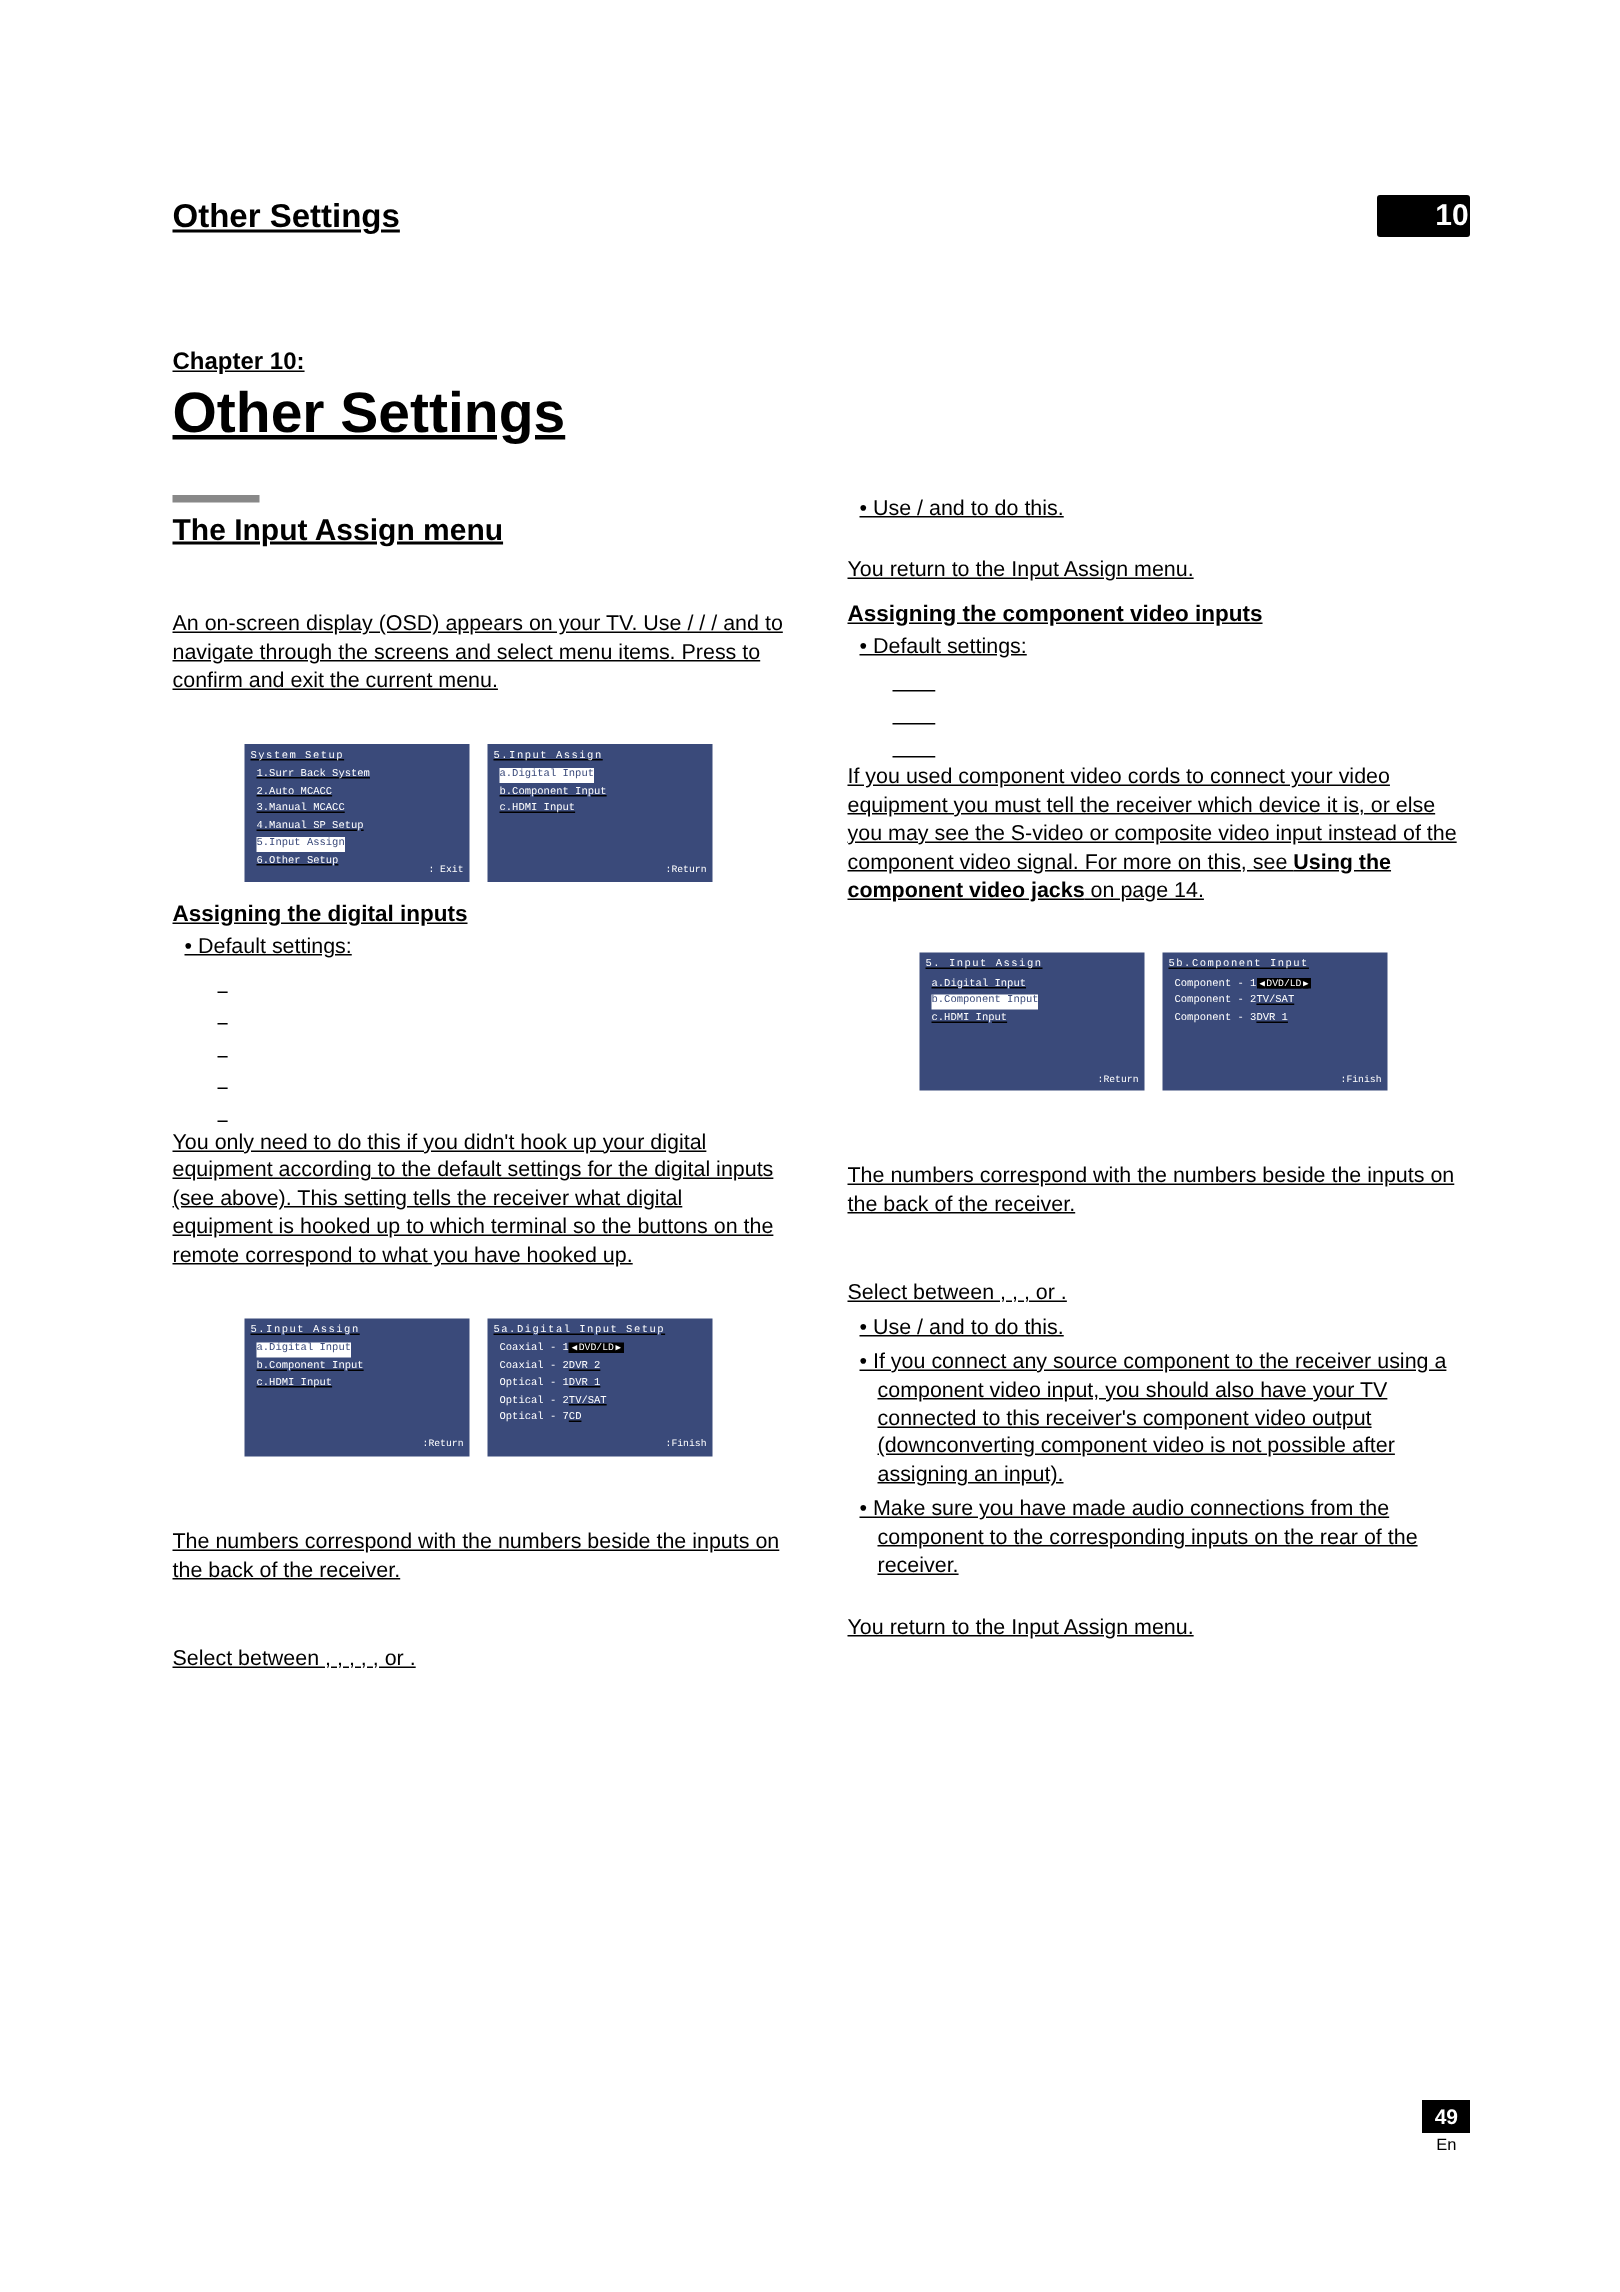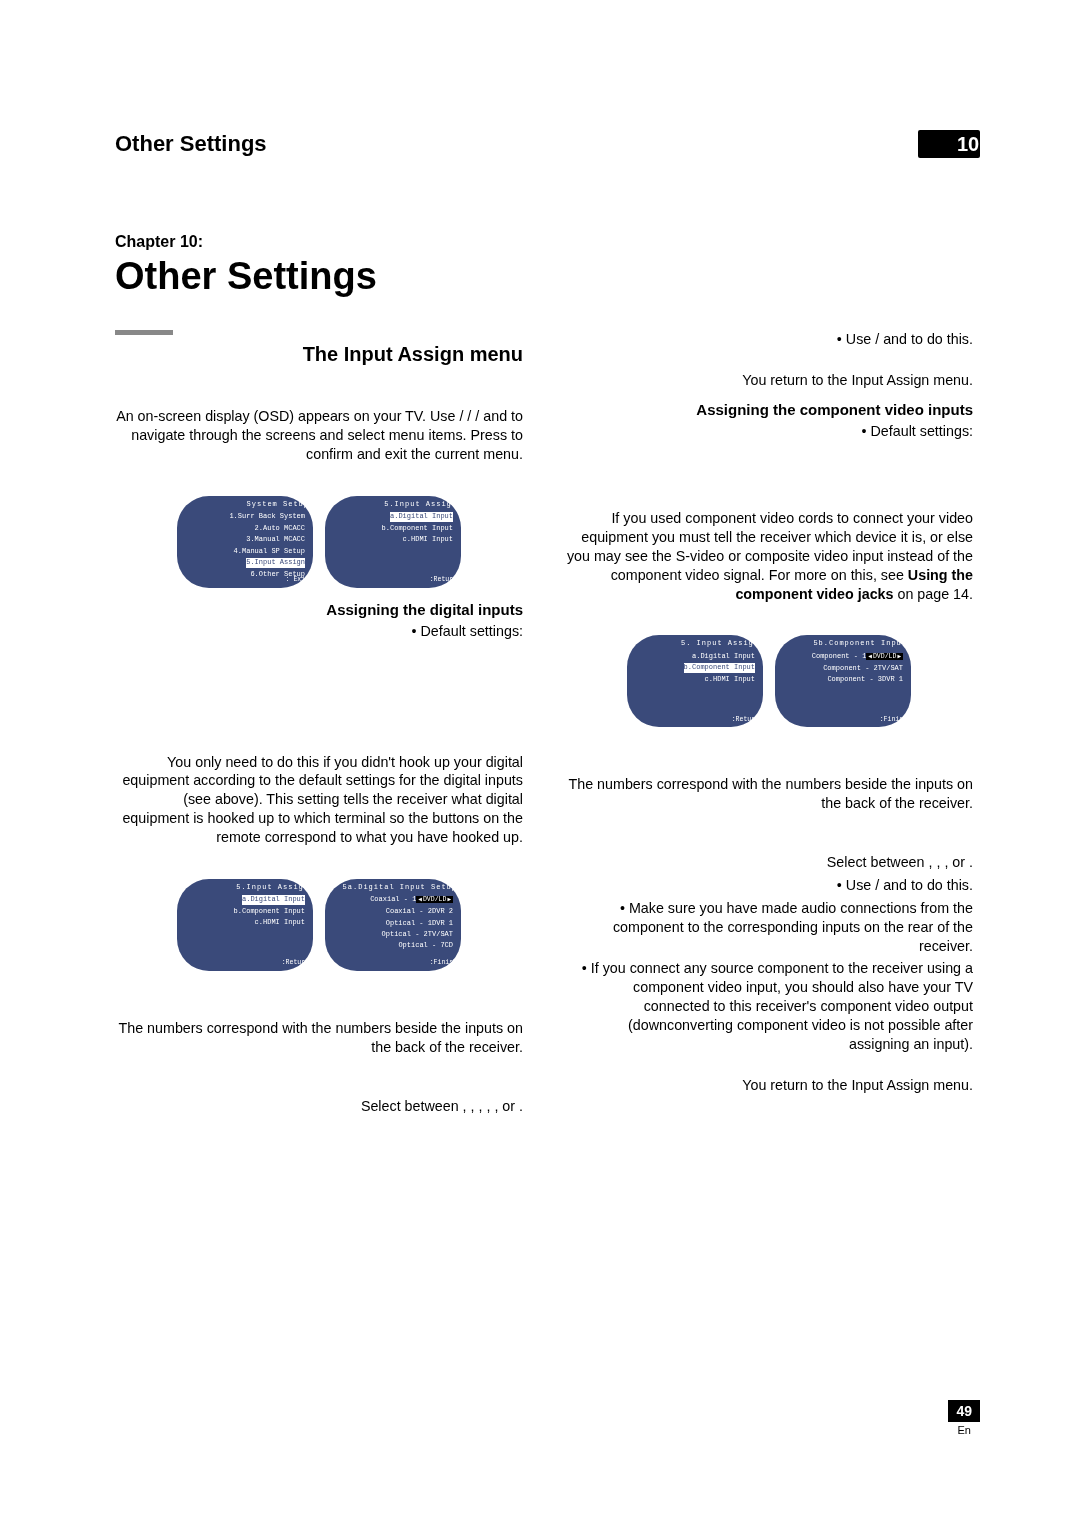--- a/index.html
+++ b/index.html
@@ -1,32 +1,32 @@
 <!DOCTYPE html>
 <html><head>
 <meta charset="utf-8">
 <style>
   * { margin: 0; padding: 0; box-sizing: border-box; }
   body { width: 1080px; height: 1528px; background: #fff; font-family: Arial, Helvetica, sans-serif; color: #000; position: relative; }
-  .page { padding: 130px 100px 60px 115px; }
+  .page { padding: 130px 100px 60px 115px; text-decoration: underline; }
   .header-row { display: flex; justify-content: space-between; align-items: center; margin-bottom: 75px; }
   .header-title { font-size: 22px; font-weight: bold; }
   .header-chip { width: 62px; height: 28px; background: #000; color: #fff; display: flex; align-items: center; justify-content: center; font-weight: bold; font-size: 20px; border-radius: 2px; padding-left: 38px; }
   .chapter-label { font-size: 16px; font-weight: bold; margin-bottom: 4px; }
   .chapter-title { font-size: 38px; font-weight: bold; margin-bottom: 32px; }
   .rule-bar { height: 5px; width: 58px; background: #888; margin-bottom: 6px; }
   .section-heading { font-size: 20px; font-weight: bold; margin-bottom: 4px; }
-  .columns { display: flex; gap: 42px; text-align: right; }
+  .columns { display: flex; gap: 42px; }
   .col { width: 408px; font-size: 14.3px; line-height: 1.32; }
   .subheading { font-size: 15px; font-weight: bold; margin-top: 10px; margin-bottom: 2px; }
   p { margin-bottom: 4px; }
   .bullet { padding-left: 20px; text-indent: -12px; margin-bottom: 4px; }
   .bullet::before { content: "• "; }
   .osd-pair { display: flex; gap: 12px; justify-content: center; margin: 10px 0 12px; }
-  .osd-box { width: 136px; height: 92px; background: #3a4a7a; color: #fff; font-size: 7px; padding: 4px 4px 2px 4px; position: relative; font-family: "Courier New", monospace; line-height: 1.35; border-radius: 32px; }
+  .osd-box { width: 150px; height: 92px; background: #3a4a7a; color: #fff; font-size: 7px; padding: 4px 4px 2px 4px; position: relative; font-family: "Courier New", monospace; line-height: 1.35; }
   .osd-title { letter-spacing: 1px; margin-bottom: 2px; }
   .osd-item { padding: 1px 4px; white-space: nowrap; }
   .osd-hi { background: #fff; color: #3a4a7a; display: inline-block; }
   .osd-foot { position: absolute; bottom: 3px; right: 4px; font-size: 6.5px; }
   .osd-col2 { display: inline-block; min-width: 46px; }
   .osd-sel { background: #000; color: #fff; padding: 0 2px; font-size: 6.5px; }
   .osd-sel::before { content: "◀"; color: #fff; font-size: 6px; margin-right: 1px; }
   .osd-sel::after { content: "▶"; color: #fff; font-size: 6px; margin-left: 1px; }
   .ghost-block { height: 18px; }
   .defaults { padding-left: 30px; font-size: 13.5px; line-height: 1.6; color: transparent; user-select: none; }
@@ -143,22 +143,22 @@
         </div>
       </div>
 
       <div class="ghost-block"></div>
       <div class="ghost-block"></div>
       <p>The numbers correspond with the numbers beside the inputs on the back of the receiver.</p>
       <div class="ghost-block"></div>
       <div class="ghost-block"></div>
       <p>Select between        ,     ,          ,            or       .</p>
       <div class="bullet">Use    /       and            to do this.</div>
+      <div class="bullet">If you connect any source component to the receiver using a component video input, you should also have your TV connected to this receiver's component video              output (downconverting component video is not possible after assigning an input).</div>
       <div class="bullet">Make sure you have made audio connections from the component to the corresponding inputs on the rear of the receiver.</div>
-      <div class="bullet">If you connect any source component to the receiver using a component video input, you should also have your TV connected to this receiver's component video              output (downconverting component video is not possible after assigning an input).</div>
       <div class="ghost-block"></div>
       <p>You return to the Input Assign menu.</p>
     </div>
 
   </div>
 
   <div class="page-num-box">
     <span class="page-num">49</span>
     <span class="page-lang">En</span>
   </div>

